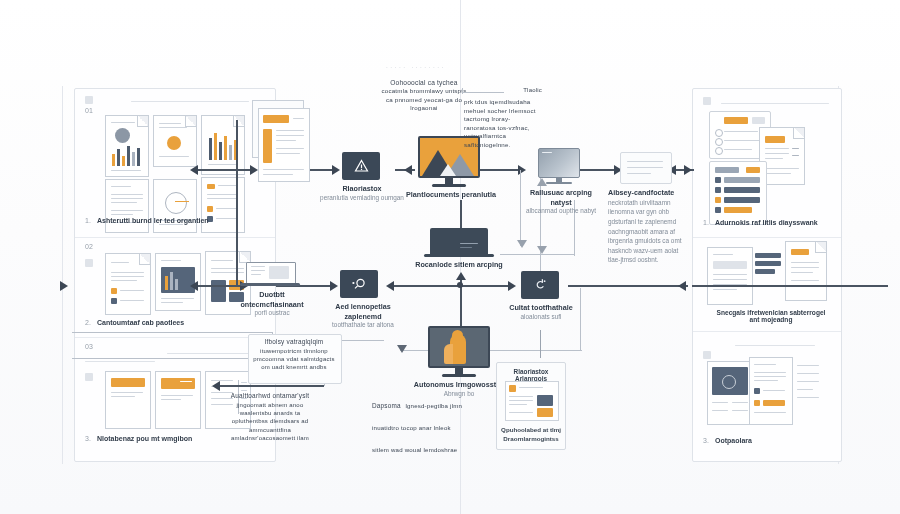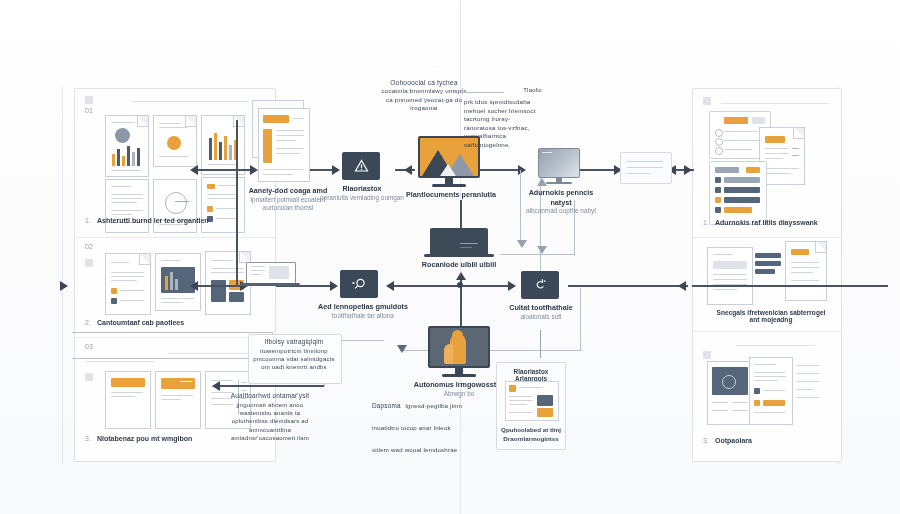--- a/index.html
+++ b/index.html
@@ -371,24 +371,20 @@
     <div class="ln" style="left:34px;top:9px;width:11px;"></div>
     <div class="blk" style="left:4px;top:20px;width:9px;height:34px;"></div>
     <div class="ln" style="left:17px;top:21px;width:28px;"></div>
     <div class="ln" style="left:17px;top:26px;width:28px;"></div>
     <div class="ln" style="left:17px;top:31px;width:20px;"></div>
     <div class="ln" style="left:17px;top:39px;width:28px;"></div>
     <div class="ln" style="left:17px;top:44px;width:24px;"></div>
     <div class="ln" style="left:4px;top:60px;width:41px;"></div>
     <div class="ln" style="left:4px;top:65px;width:30px;"></div>
   </div>
-  <div class="cap" style="left:236px;top:186px;width:104px;">
-    <span class="t1">Aaneiy-dod coaga amd</span>
-    <span class="t2">lpmaltert potmiall ecoatent aurtunolan thomsl</span>
-  </div>
 
   <div class="iconbox" style="left:342px;top:152px;width:38px;height:28px;">
     <svg width="15" height="14" viewBox="0 0 15 14">
       <path d="M7.5 1.5 L13.5 12 L1.5 12 Z" fill="none" stroke="#ffffff" stroke-width="1.2"></path>
       <rect x="6.9" y="5.5" width="1.2" height="3.6" fill="#ffffff"></rect>
       <rect x="6.9" y="9.8" width="1.2" height="1.2" fill="#ffffff"></rect>
     </svg>
   </div>
   <div class="cap" style="left:316px;top:184px;width:92px;">
     <span class="t1">Rlaoriastox</span>
@@ -409,61 +405,69 @@
   </div>
 
   <div class="monitor" style="left:538px;top:148px;width:42px;height:30px;">
     <div class="mon-screen" style="border:1.6px solid #7e8a98;background:linear-gradient(135deg,#93a0ad 0%,#b9c3cd 55%,#dfe4ea 100%);">
       <div class="ln" style="left:3px;top:3px;width:10px;height:1px;background:#e9eef3;"></div>
     </div>
   </div>
   <div class="mon-stand" style="left:556px;top:178px;width:6px;height:4px;background:#7e8a98;"></div>
   <div class="mon-stand" style="left:546px;top:182px;width:26px;height:2px;background:#7e8a98;border-radius:2px;"></div>
   <div class="cap" style="left:522px;top:188px;width:78px;">
-    <span class="t1">Adurnokis penncis natyst</span>
+    <span class="t1">Rallusuac arcping natyst</span>
     <span class="t2">albcanmad oupthe nabyt</span>
   </div>
 
   <div class="note" style="left:620px;top:152px;width:50px;height:30px;">
     <div class="ln" style="left:6px;top:8px;width:36px;"></div>
     <div class="ln" style="left:6px;top:14px;width:36px;"></div>
     <div class="ln" style="left:6px;top:20px;width:24px;"></div>
+  </div>
+  <div class="cap" style="left:608px;top:188px;width:80px;text-align:left;">
+    <span class="t1">Aibsey-candfoctate</span>
+    <span class="t2" style="line-height:1.5;">neckrotath uirvlitaamn ilenomna var gyn ohb gdsturfanl te zaplenemd oachngmaobit amara af ibrgenrla gmuldots ca omt haskncb wazv-uem aolat tlae-jtmsd oosbnt.</span>
   </div>
 
   <div class="laptop" style="left:246px;top:262px;width:48px;height:22px;">
     <div class="abs" style="left:0;top:0;width:48px;height:20px;border:1.4px solid #8a94a1;background:#fff;border-radius:1px;">
       <div class="ln" style="left:4px;top:3px;width:14px;"></div>
       <div class="ln" style="left:4px;top:7px;width:14px;"></div>
       <div class="ln" style="left:4px;top:11px;width:10px;"></div>
       <div class="blk vl" style="left:22px;top:3px;width:20px;height:13px;"></div>
     </div>
   </div>
   <div class="lap-base" style="left:240px;top:283px;width:60px;height:2.5px;background:#566272;border-radius:2px;"></div>
+  <div class="cap" style="left:228px;top:290px;width:88px;">
+    <span class="t1">Duotbtt ontecmcflasinaant</span>
+    <span class="t2">porfi oustrac</span>
+  </div>
 
   <div class="iconbox" style="left:340px;top:270px;width:38px;height:28px;">
     <svg width="16" height="14" viewBox="0 0 16 14">
       <circle cx="9.5" cy="6" r="3.6" fill="none" stroke="#ffffff" stroke-width="1.2"></circle>
       <line x1="6.6" y1="8.8" x2="4" y2="11.4" stroke="#ffffff" stroke-width="1.2"></line>
       <circle cx="2.4" cy="6" r="1.1" fill="#ffffff"></circle>
     </svg>
   </div>
   <div class="cap" style="left:316px;top:302px;width:94px;">
-    <span class="t1">Aed lennopetlas gmuldots</span>
+    <span class="t1">Aed lennopetlas zaplenemd</span>
     <span class="t2">tootfhathale tar altona</span>
   </div>
 
   <div class="laptop" style="left:430px;top:228px;width:58px;height:26px;">
     <div class="lap-screen" style="height:26px;">
       <div class="ln" style="left:30px;top:15px;width:18px;height:1.4px;background:#93a0ae;"></div>
       <div class="ln" style="left:30px;top:19px;width:12px;height:1.4px;background:#6f7d8c;"></div>
     </div>
   </div>
   <div class="lap-base" style="left:424px;top:254px;width:70px;height:3px;background:#3d4a58;border-radius:2px;"></div>
   <div class="cap" style="left:408px;top:260px;width:102px;">
-    <span class="t1">Rocanlode ulblil ulblil</span>
+    <span class="t1">Rocanlode sitlem arcping</span>
   </div>
 
   <div class="iconbox" style="left:521px;top:271px;width:38px;height:28px;">
     <svg width="14" height="14" viewBox="0 0 14 14">
       <path d="M9.4 4.2a3.2 3.2 0 1 0 .6 4.4" fill="none" stroke="#e8ecf1" stroke-width="1.2" stroke-linecap="round"></path>
       <path d="M9.4 4.2 L9.4 1.6" fill="none" stroke="#e8ecf1" stroke-width="1.2" stroke-linecap="round"></path>
       <circle cx="11.6" cy="3.2" r="0.9" fill="#e8ecf1"></circle>
     </svg>
   </div>
   <div class="cap" style="left:500px;top:303px;width:82px;">

